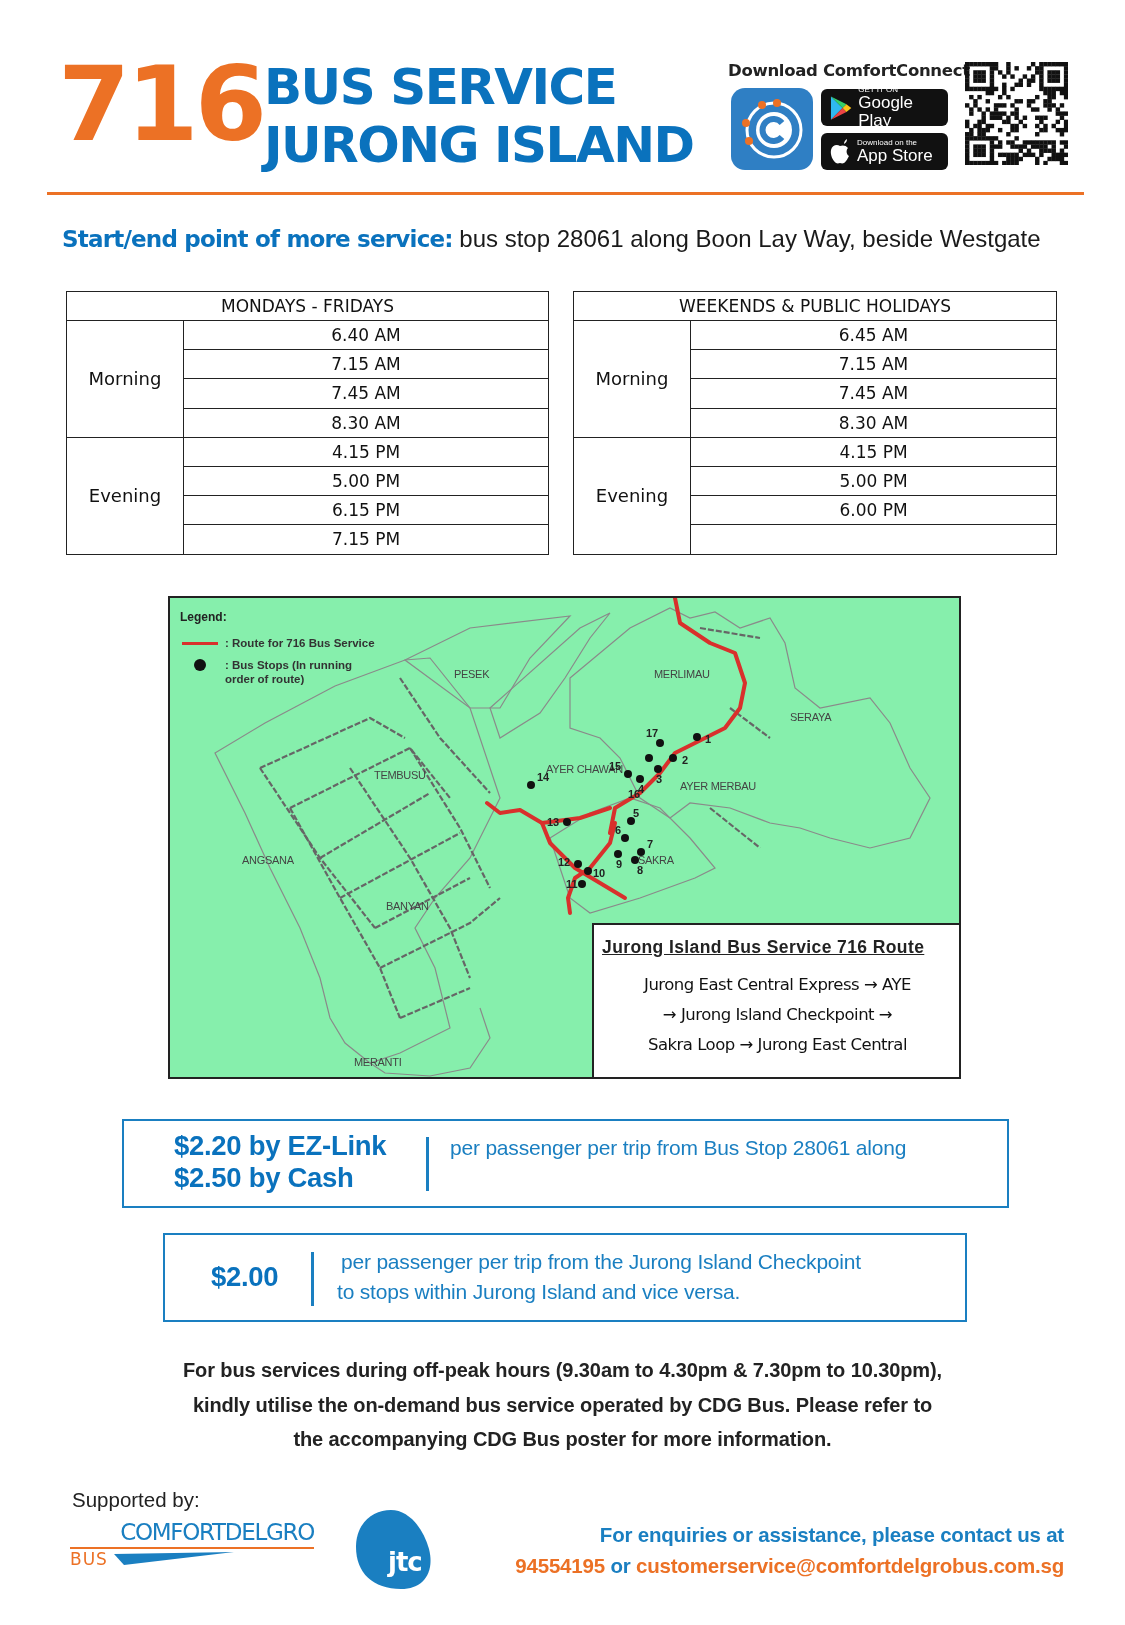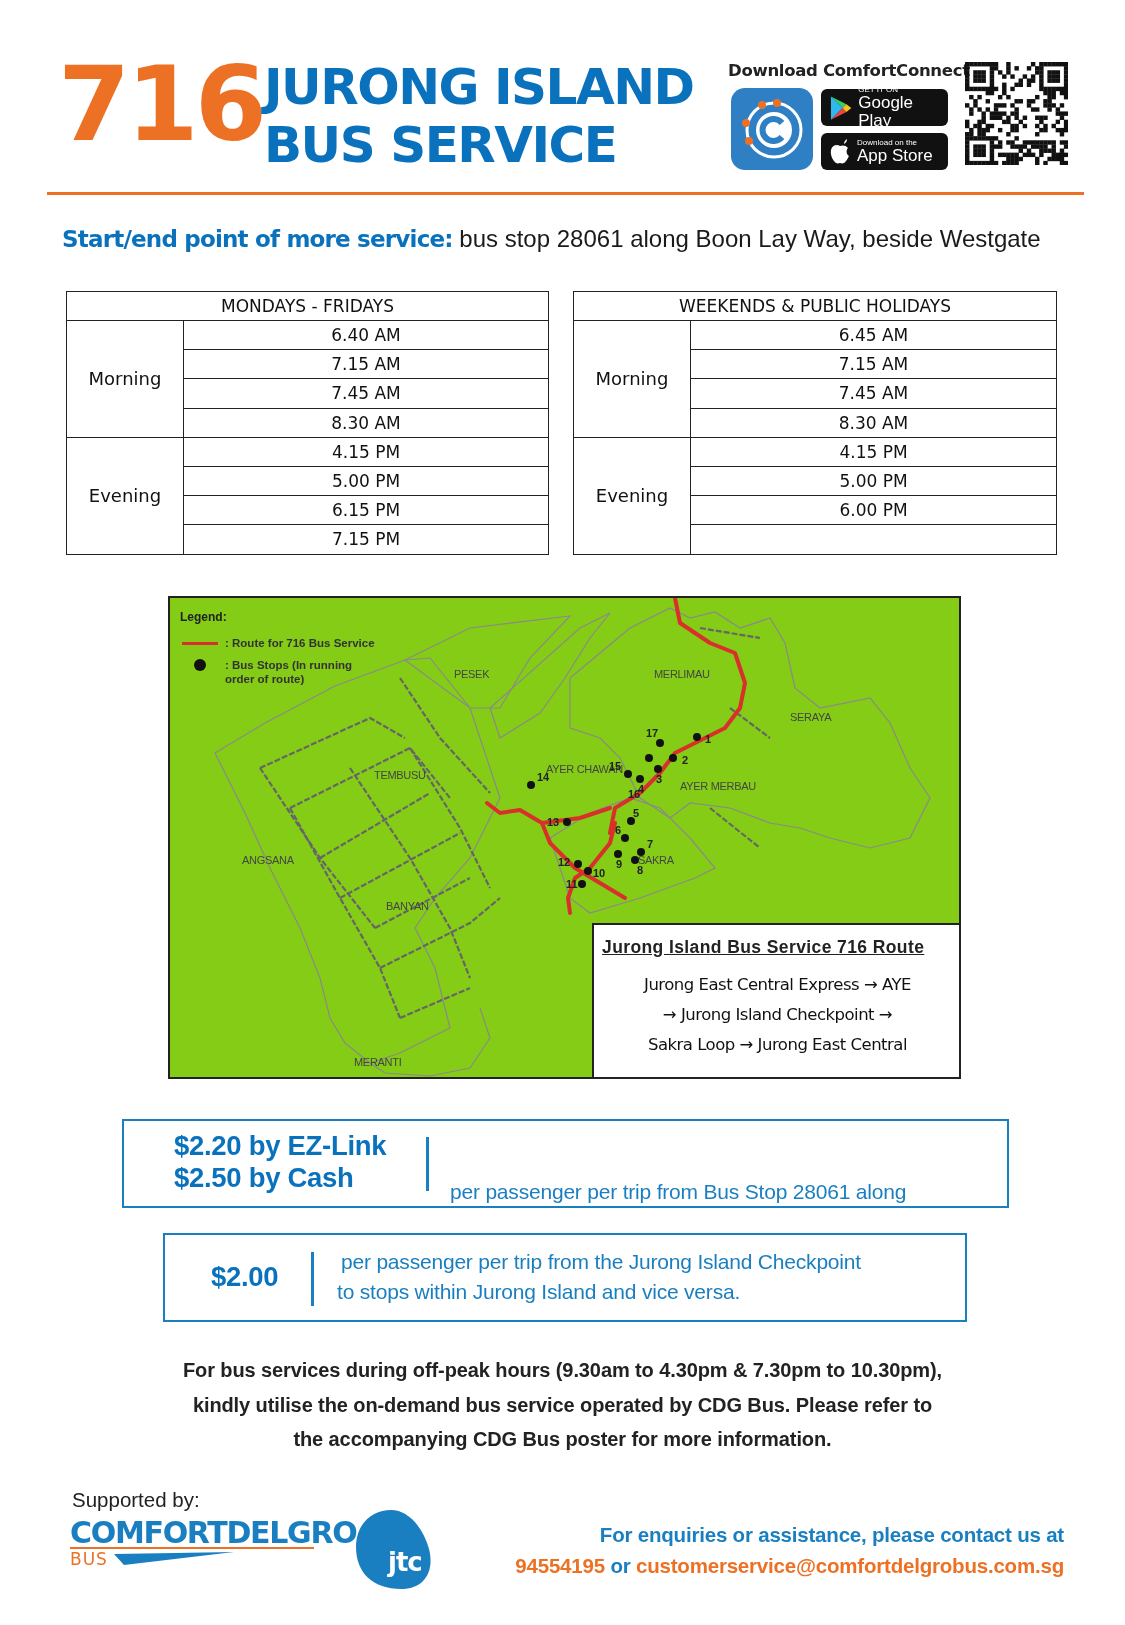--- a/index.html
+++ b/index.html
@@ -30,21 +30,21 @@
 
   
   table.sched { position: absolute; border-collapse: collapse; font-family: "DejaVu Sans", sans-serif; font-size: 17px; color: #111; }
   table.sched td, table.sched th { border: 1.6px solid #222; text-align: center; height: 29.2px; padding: 0; font-weight: normal; }
   table.sched th { height: 29px; }
   table.sched td.period { width: 117px; font-size: 18px; }
   .t1 { left: 66px; top: 291px; width: 483px; }
   .t2 { left: 573px; top: 291px; width: 484px; }
 
   
-  .map { left: 168px; top: 596px; width: 793px; height: 483px; border: 2px solid #222; background: #84cc16; overflow: hidden; }
+  .map { left: 168px; top: 596px; width: 793px; height: 483px; border: 2px solid #222; background: #86efac; overflow: hidden; }
   .map svg { position: absolute; left: 0; top: 0; }
   .legend-title { left: 10px; top: 12px; font-size: 12px; font-weight: bold; color: #222; }
   .legend-row { font-size: 11.5px; font-weight: bold; color: #333; line-height: 14px; }
   .area-lbl { font-size: 11px; color: #444; letter-spacing: -0.3px; }
   .stop-lbl { font-size: 11px; font-weight: bold; color: #222; }
   .route-box { left: 422px; top: 325px; width: 369px; height: 156px; border-top: 2px solid #222; border-left: 2px solid #222; background: #fff; }
   .route-box .rt { position: absolute; left: 8px; top: 12px; font-size: 17.5px; font-weight: bold; text-decoration: underline; white-space: nowrap; letter-spacing: 0.4px; color: #222; }
   .route-box .rl { position: absolute; width: 100%; left: 0; text-align: center; font-family: "DejaVu Sans", sans-serif; font-size: 16.5px; color: #111; white-space: nowrap; letter-spacing: -0.5px; }
 
   
@@ -52,36 +52,36 @@
   .fare1 { left: 122px; top: 1119px; width: 887px; height: 89px; }
   .fare2 { left: 163px; top: 1233px; width: 804px; height: 89px; }
   .fare .big { position: absolute; font-weight: bold; font-size: 27.5px; line-height: 33px; white-space: nowrap; letter-spacing: -0.3px; }
   .fare .desc { position: absolute; font-size: 21px; line-height: 30px; white-space: nowrap; color: #1a7fc1; letter-spacing: -0.2px; }
   .fare .sep { position: absolute; width: 2.5px; background: #1a7fc1; }
 
   .note { left: 0; width: 1125px; top: 1353px; text-align: center; font-weight: bold; font-size: 20px; line-height: 34.5px; color: #222; letter-spacing: -0.1px; }
 
   .supported { left: 72px; top: 1488px; font-size: 20.5px; color: #222; }
   .cdg { left: 70px; top: 1519px; }
-  .cdg .name { font-family: "DejaVu Sans", sans-serif; font-weight: bold; font-size: 30px; color: #1a7fc1; letter-spacing: -1.3px; line-height: 27px; text-align: right; }
+  .cdg .name { font-family: "DejaVu Sans", sans-serif; font-weight: normal; font-size: 23px; color: #1a7fc1; letter-spacing: -1.3px; line-height: 27px; text-align: right; }
   .cdg .bar { width: 244px; height: 2px; background: #ec7125; margin-top: 1px; }
   .cdg .bus { font-family: "DejaVu Sans", sans-serif; font-weight: normal; color: #ec7125; font-size: 17px; line-height: 20px; letter-spacing: 1px; }
   .jtc { left: 353px; top: 1507px; width: 80px; height: 84px; }
   .contact { right: 61px; top: 1519px; text-align: right; font-weight: bold; font-size: 20.5px; line-height: 31px; white-space: nowrap; letter-spacing: -0.2px; }
   .contact .l1 { color: #1a7fc1; }
   .contact .orange { color: #ec7125; }
   .contact .blue { color: #1a7fc1; }
 </style>
 </head>
 <body>
 
 <div class="abs route-num">716</div>
 <div class="abs title">
+  <div>BUS SERVICE</div>
   <div>JURONG ISLAND</div>
-  <div>BUS SERVICE</div>
 </div>
 
 <div class="abs dl-label">Download ComfortConnect</div>
 
 <div class="abs app-icon">
   <svg width="82" height="82" viewBox="0 0 82 82">
     <circle cx="43" cy="42" r="27" fill="none" stroke="#ffffff" stroke-width="3"></circle>
     <circle cx="43" cy="42" r="18" fill="#ffffff"></circle>
     <path d="M51 35 A11 11 0 1 0 51 49" fill="none" stroke="#2f7fc4" stroke-width="6" stroke-linecap="butt"></path>
     <circle cx="31" cy="17" r="4" fill="#ec7125"></circle>
@@ -592,21 +592,21 @@
     <div class="rl" style="top:50px;">Jurong East Central Express → AYE</div>
     <div class="rl" style="top:80px;">→ Jurong Island Checkpoint  →</div>
     <div class="rl" style="top:110px;">Sakra Loop → Jurong East Central</div>
   </div>
 </div>
 
 <div class="abs fare fare1">
   <div class="big" style="left:50px;top:8px;">$2.20 by EZ-Link</div>
   <div class="big" style="left:50px;top:40px;">$2.50 by Cash</div>
   <div class="sep" style="left:302px;top:16px;height:54px;"></div>
-  <div class="desc" style="left:326px;top:12px;margin-top:44px;">per passenger per trip from Bus Stop 28061 along</div>
+  <div class="desc" style="left:326px;top:12px;">per passenger per trip from Bus Stop 28061 along</div>
 </div>
 
 <div class="abs fare fare2">
   <div class="big" style="left:46px;top:25px;">$2.00</div>
   <div class="sep" style="left:146px;top:17px;height:54px;"></div>
   <div class="desc" style="left:176px;top:12px;">per passenger per trip from the Jurong Island Checkpoint</div>
   <div class="desc" style="left:172px;top:42px;">to stops within Jurong Island and vice versa.</div>
 </div>
 
 <div class="abs note">

